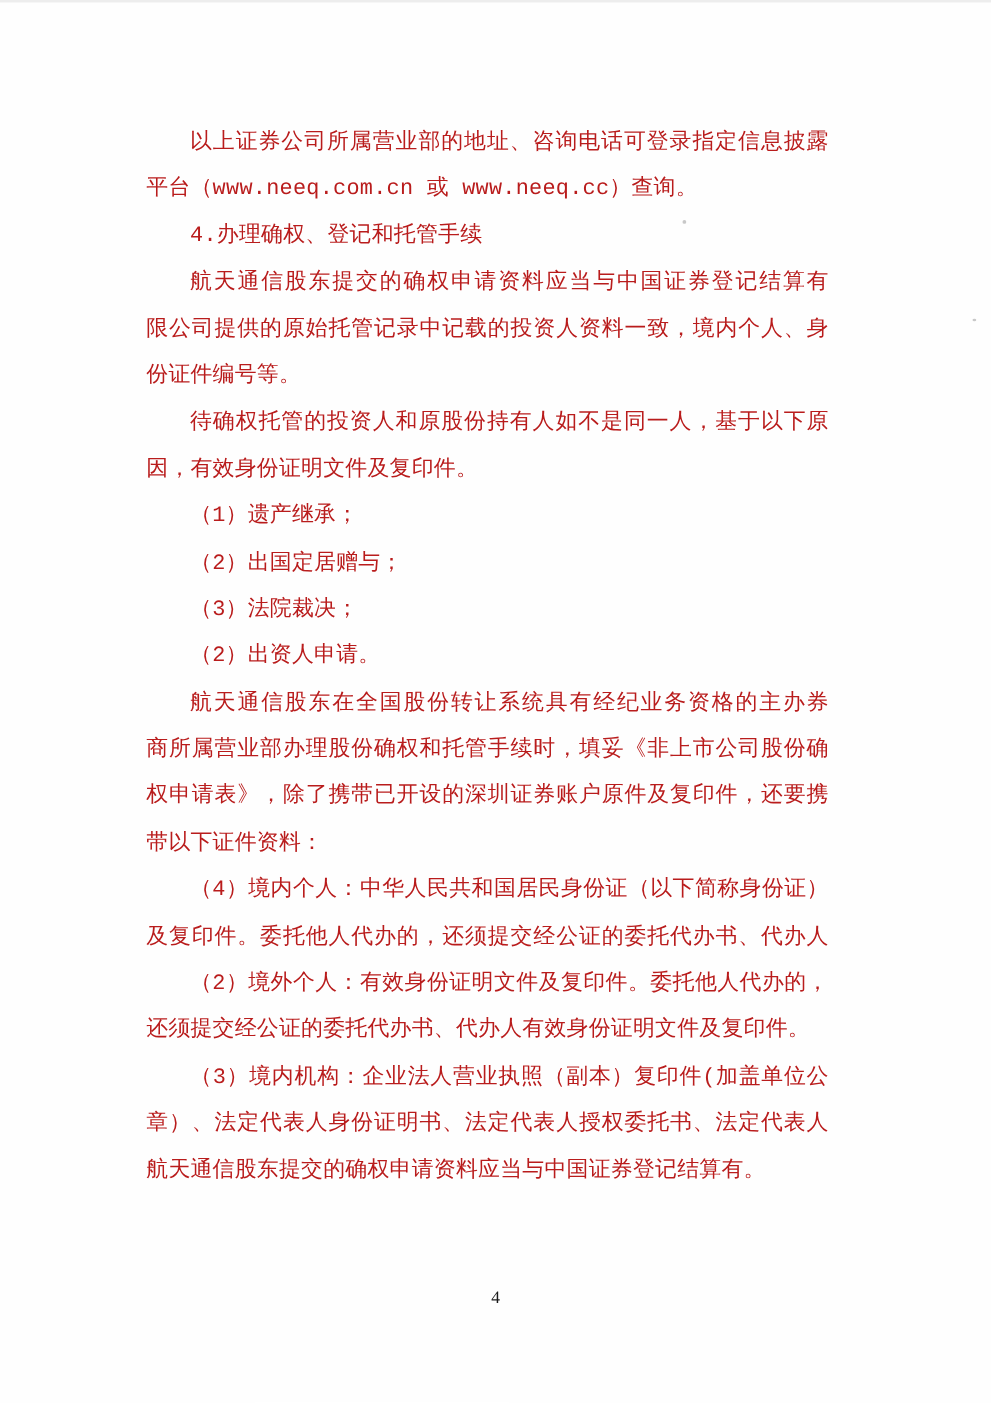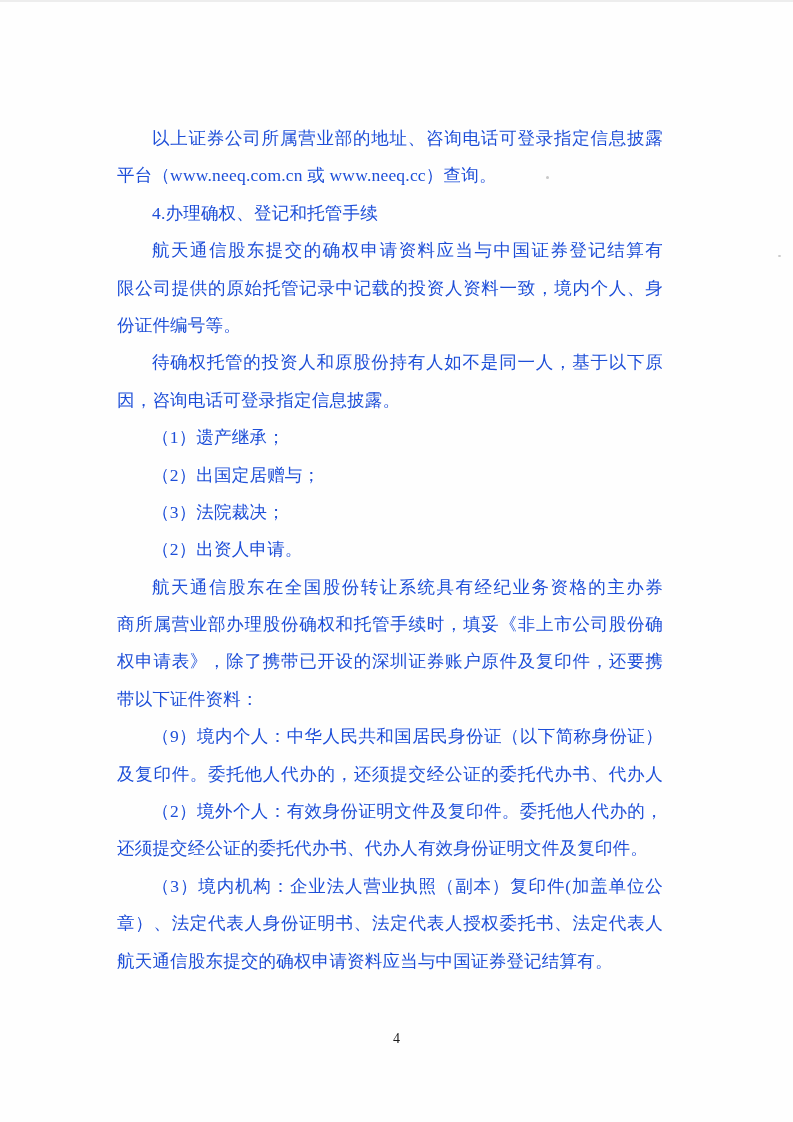--- a/index.html
+++ b/index.html
@@ -18,23 +18,24 @@
   }
   .top-edge {
     position: absolute;
     top: 0; left: 0;
     width: 100%; height: 2px;
     background: #ededed;
   }
   .text-block {
     position: absolute;
     left: 117px;
-    top: 120px;
+    top: 96px;
     width: 546px;
-    color: #1d4ed8;
+    color: #b91c1c;
+    font-family: Liberation Mono, monospace;
   }
   .line {
     font-size: 17.5px;
     line-height: 37.4px;
     height: 37.4px;
     overflow: hidden;
     text-align: justify;
     text-align-last: justify;
     letter-spacing: 0.2px;
   }
@@ -64,30 +65,30 @@
 <div class="page">
   <div class="top-edge"></div>
   <div class="text-block">
       <div class="line first">以上证券公司所属营业部的地址、咨询电话可登录指定信息披露</div>
       <div class="line last">平台（www.neeq.com.cn 或 www.neeq.cc）查询。</div>
       <div class="line first last">4.办理确权、登记和托管手续</div>
       <div class="line first">航天通信股东提交的确权申请资料应当与中国证券登记结算有</div>
       <div class="line">限公司提供的原始托管记录中记载的投资人资料一致，境内个人、身</div>
       <div class="line last">份证件编号等。</div>
       <div class="line first">待确权托管的投资人和原股份持有人如不是同一人，基于以下原</div>
-      <div class="line last">因，咨询电话可登录指定信息披露。</div>
+      <div class="line last">因，有效身份证明文件及复印件。</div>
       <div class="line first last">（1）遗产继承；</div>
       <div class="line first last">（2）出国定居赠与；</div>
       <div class="line first last">（3）法院裁决；</div>
       <div class="line first last">（2）出资人申请。</div>
       <div class="line first">航天通信股东在全国股份转让系统具有经纪业务资格的主办券</div>
       <div class="line">商所属营业部办理股份确权和托管手续时，填妥《非上市公司股份确</div>
       <div class="line">权申请表》，除了携带已开设的深圳证券账户原件及复印件，还要携</div>
       <div class="line last">带以下证件资料：</div>
-      <div class="line first">（9）境内个人：中华人民共和国居民身份证（以下简称身份证）</div>
+      <div class="line first">（4）境内个人：中华人民共和国居民身份证（以下简称身份证）</div>
       <div class="line">及复印件。委托他人代办的，还须提交经公证的委托代办书、代办人</div>
       <div class="line first">（2）境外个人：有效身份证明文件及复印件。委托他人代办的，</div>
       <div class="line last">还须提交经公证的委托代办书、代办人有效身份证明文件及复印件。</div>
       <div class="line first">（3）境内机构：企业法人营业执照（副本）复印件(加盖单位公</div>
       <div class="line">章）、法定代表人身份证明书、法定代表人授权委托书、法定代表人</div>
       <div class="line last">航天通信股东提交的确权申请资料应当与中国证券登记结算有。</div>
     </div>
   <div class="speck s1"></div>
   <div class="speck s2"></div>
   <div class="page-num">4</div>

